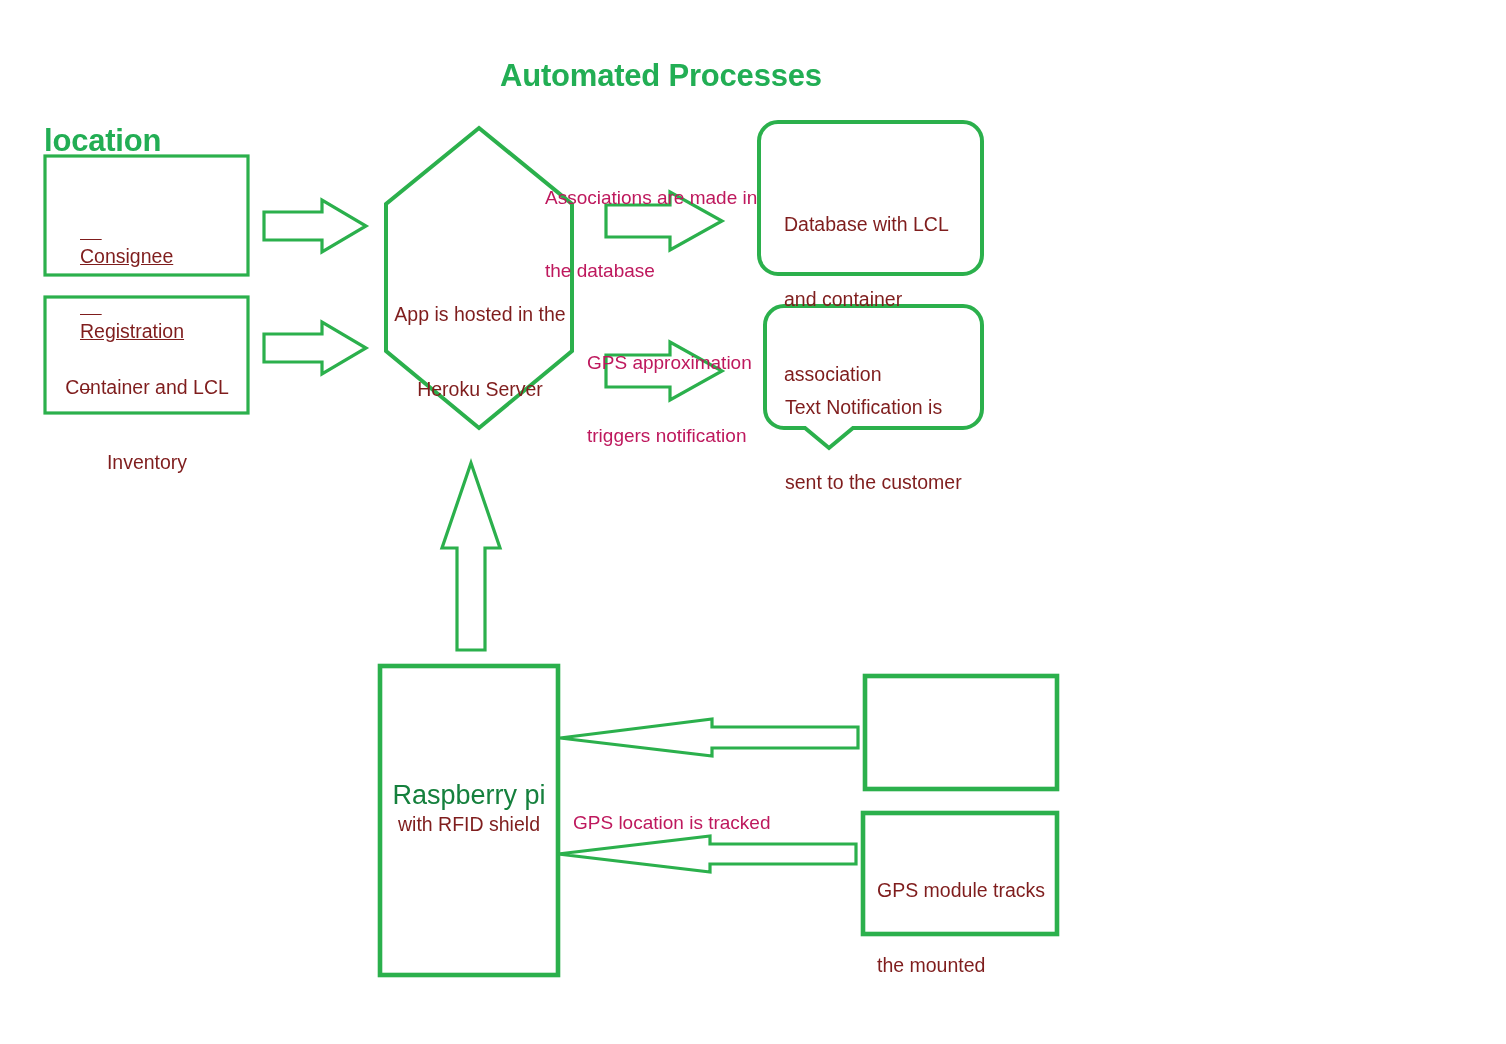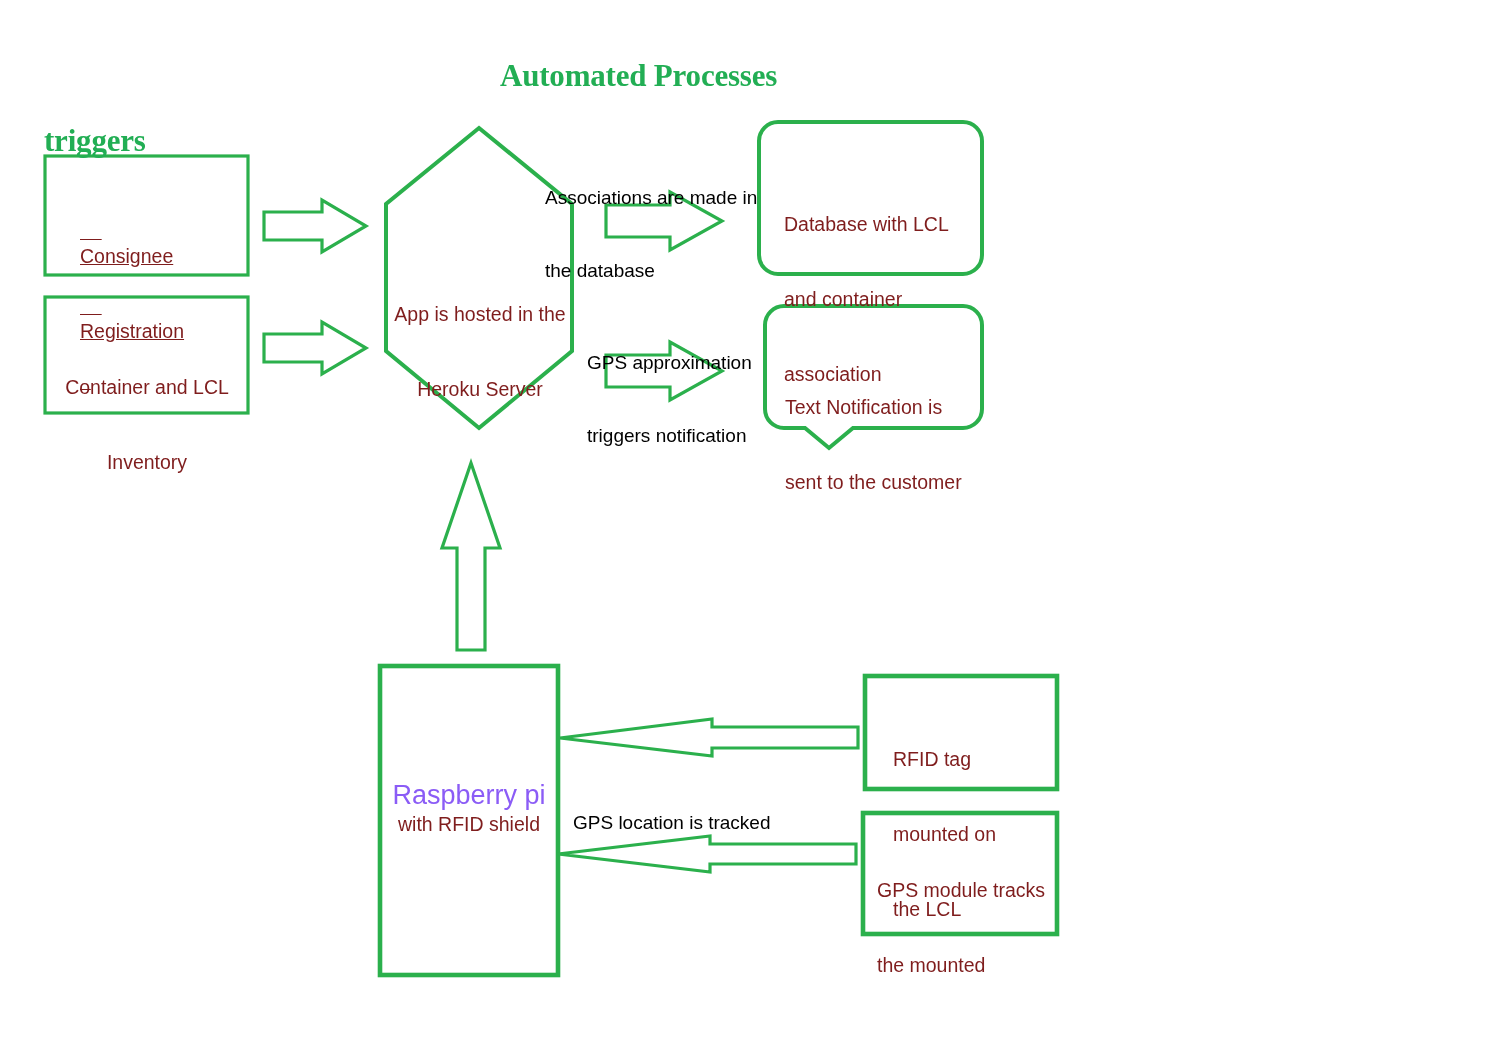--- a/index.html
+++ b/index.html
@@ -29,33 +29,32 @@
     color: #22A05A;
     line-height: 1.28;
     white-space: pre;
   }
   .heading {
     font-weight: bold;
     color: #22AE54;
     font-size: 31px;
     line-height: 1.22;
     letter-spacing: -0.2px;
-    font-family: Liberation Serif, serif;
   }
   .node-label {
     font-size: 19.5px;
     color: #7f1d1d;
   }
   .edge-label {
     font-size: 19px;
-    color: #000000;
+    color: #be185d;
   }
   .big-label {
     font-size: 27px;
-    color: #8b5cf6;
+    color: #15803d;
   }
   .center { text-align: center; }
 </style>
 </head>
 <body>
 
 <div id="canvas">
 
   <svg id="vector-layer" viewBox="0 0 1506 1044" xmlns="http://www.w3.org/2000/svg">
 
@@ -95,21 +94,21 @@
     <polygon points="560,738 712,719 712,727 858,727 858,748 712,748 712,756" fill="#ffffff" stroke="#2BB04C" stroke-width="3.2" stroke-linejoin="miter"></polygon>
 
     <polygon points="558,854 710,836 710,844 856,844 856,864 710,864 710,872" fill="#ffffff" stroke="#2BB04C" stroke-width="3.2" stroke-linejoin="miter"></polygon>
 
     <rect x="865" y="676" width="192" height="113" fill="#ffffff" stroke="#2BB04C" stroke-width="4.6"></rect>
 
     <rect x="863" y="813" width="194" height="121" fill="#ffffff" stroke="#2BB04C" stroke-width="4.6"></rect>
   </svg>
 
   <div class="txt heading" style="left:44px; top:46px; width:300px;">
-    <div>triggers</div>
+    <div>location</div>
   </div>
 
   <div class="txt heading" style="left:500px; top:57px; width:420px;">Automated Processes</div>
 
   <div class="txt node-label" style="left:80px; top:194px; width:170px;text-decoration:underline;">
     <div>Consignee</div>
     <div>Registration</div>
   </div>
 
   <div class="txt node-label center" style="left:52px; top:325px; width:190px;">
@@ -140,25 +139,20 @@
 
   <div class="txt node-label" style="left:785px; top:345px; width:215px;">
     <div>Text Notification is</div>
     <div>sent to the customer</div>
   </div>
 
   <div class="txt big-label center" style="left:380px; top:778px; width:178px;">Raspberry pi</div>
   <div class="txt node-label center" style="left:375px; top:812px; width:188px;">with RFID shield</div>
 
 
-  <div class="txt node-label" style="left:893px; top:697px; width:160px;">
-    <div>RFID tag</div>
-    <div>mounted on</div>
-    <div>the LCL</div>
-  </div>
 
   <div class="txt edge-label" style="left:573px; top:811px; width:280px;">GPS location is tracked</div>
 
   <div class="txt node-label" style="left:877px; top:828px; width:185px;">
     <div>GPS module tracks</div>
     <div>the mounted</div>
   </div>
 
 </div>
 

